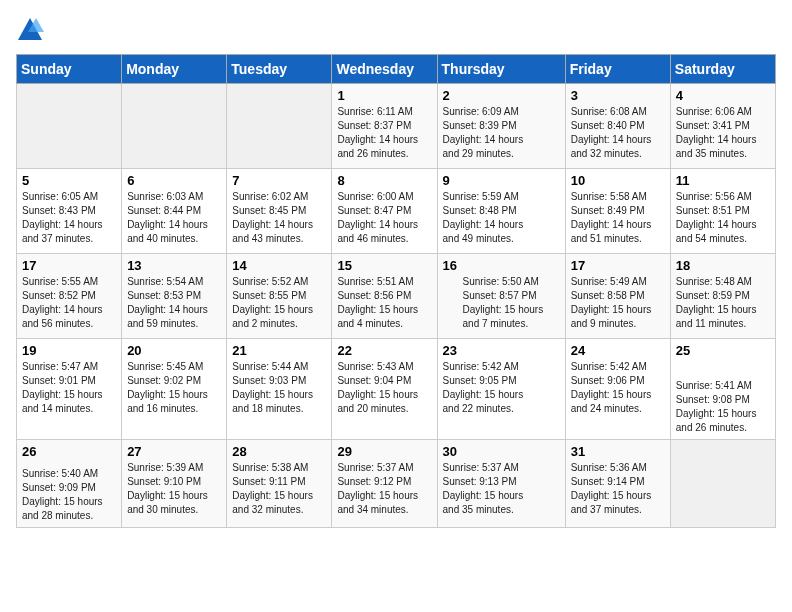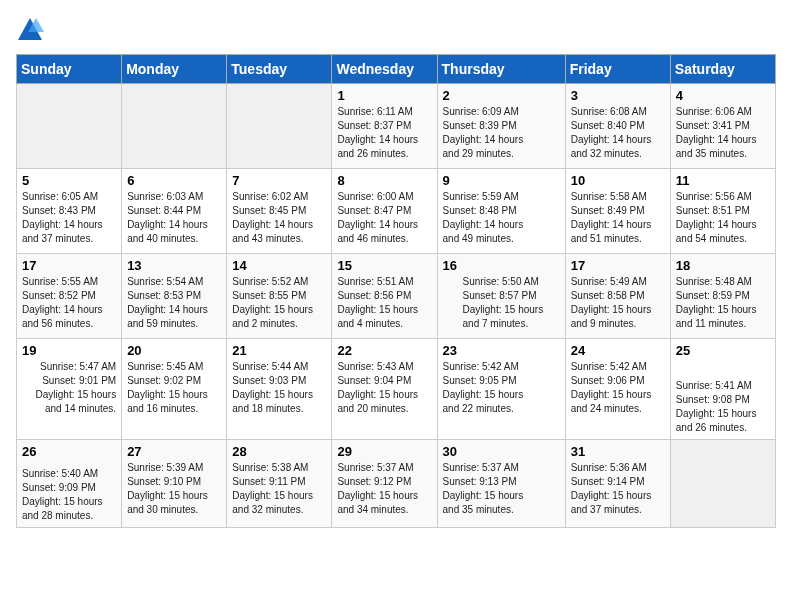--- a/index.html
+++ b/index.html
@@ -257,21 +257,21 @@
           <span class="day-num">18</span>
           <div class="day-info" style="white-space: pre-line;">Sunrise: 5:48 AM
 Sunset: 8:59 PM
 Daylight: 15 hours
 and 11 minutes.</div>
         </td>
       </tr>
       <tr>
         <td>
           <span class="day-num">19</span>
-          <div class="day-info" style="white-space: pre-line; text-align: right;">Sunrise: 5:47 AM
+          <div class="day-info" style="white-space: pre-line;">Sunrise: 5:47 AM
 Sunset: 9:01 PM
 Daylight: 15 hours
 and 14 minutes.</div>
         </td>
         <td>
           <span class="day-num">20</span>
           <div class="day-info" style="white-space: pre-line;">Sunrise: 5:45 AM
 Sunset: 9:02 PM
 Daylight: 15 hours
 and 16 minutes.</div>

